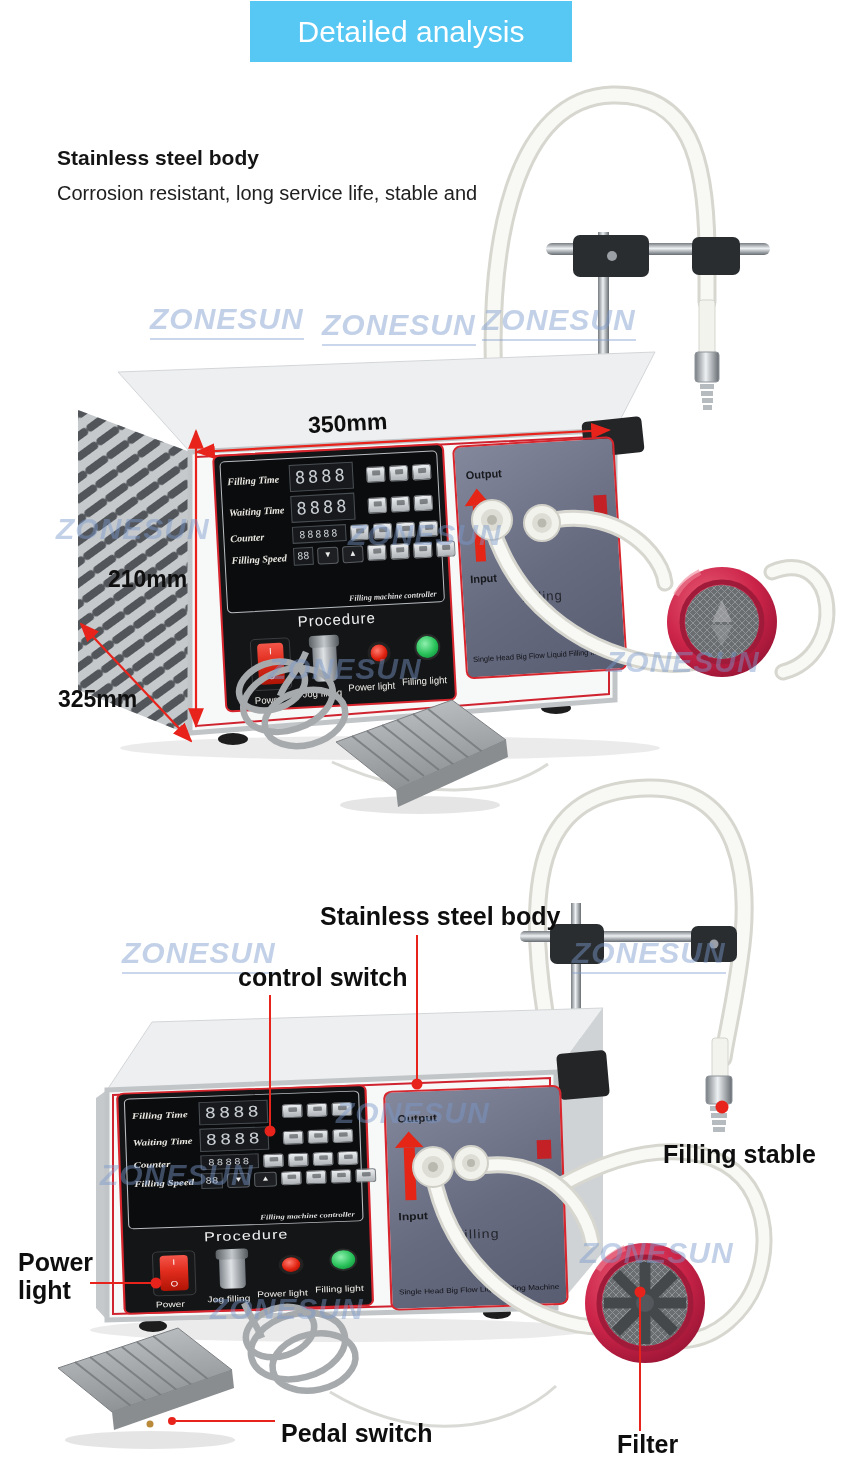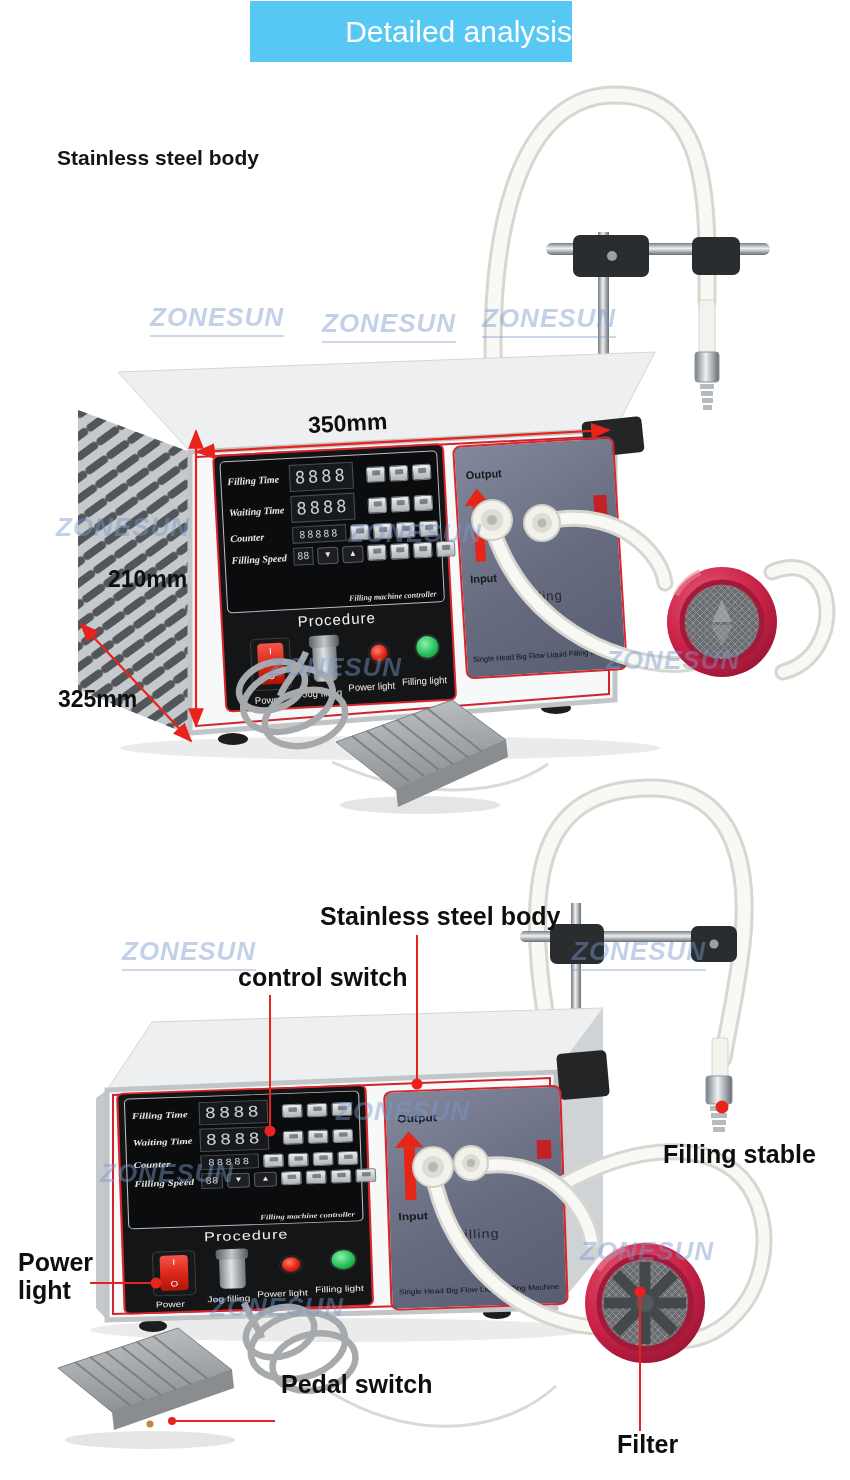--- a/index.html
+++ b/index.html
@@ -3,21 +3,21 @@
 <meta charset="utf-8">
 <style>
   html,body{margin:0;padding:0;background:#fff}
   .page{position:relative;width:850px;height:1480px;background:#ffffff;overflow:hidden;
         font-family:"Liberation Sans",sans-serif;color:#111}
   svg.layer{position:absolute;left:0;top:0}
   .z1{z-index:1}.z3{z-index:3;pointer-events:none}
 
   
   .banner{position:absolute;left:250px;top:1px;width:322px;height:61px;background:#57c7f4;
-          color:#fff;font-size:30px;display:flex;align-items:center;justify-content:flex-end;z-index:6}
+          color:#fff;font-size:30px;display:flex;align-items:center;justify-content:center;z-index:6}
 
   
   .feature{position:absolute;left:57px;top:146px;z-index:6}
   .feature .t{font-size:21px;font-weight:bold;color:#141414;margin:0 0 8px 0}
   .feature .l{font-size:20px;color:#202020;line-height:30px}
 
   
   .inset-left{position:absolute;width:232px;height:258px;background:#141517;border:2px solid #d8262e;
               border-radius:7px;transform-origin:0 0;z-index:2;box-sizing:border-box}
   #m1L{left:212px;top:455px;transform:rotate(-3deg)}
@@ -74,21 +74,21 @@
   .sp-in{position:absolute;left:8px;top:126px;font-size:11px;font-weight:bold;color:#17191d}
   .sp-fill{position:absolute;left:0;top:146px;width:100%;text-align:center;font-size:13px;color:#24262c;
            letter-spacing:1px}
   .sp-cap{position:absolute;left:0;bottom:13px;width:100%;text-align:center;font-size:7.5px;color:#101114;
           white-space:nowrap}
   .sp-stk{position:absolute;right:9px;top:56px;width:13px;height:20px;background:#c32126}
 
   
   .dim{position:absolute;z-index:6;font-size:23px;font-weight:bold;color:#0e0e0e;white-space:nowrap}
   .callout{position:absolute;z-index:6;font-size:25px;font-weight:600;color:#0e0e0e;white-space:nowrap;line-height:28px}
-  .wm{position:absolute;z-index:5;font-style:italic;font-weight:bold;font-size:26px;letter-spacing:1px;
+  .wm{position:absolute;z-index:5;font-style:italic;font-weight:bold;font-size:30px;letter-spacing:1px;
       color:rgba(122,152,204,.45);white-space:nowrap;pointer-events:none}
   .wm.u{border-bottom:2px solid rgba(122,152,204,.4);padding-bottom:2px}
 
   
   .to{stroke:#d7d7d0;stroke-width:17;fill:none;stroke-linecap:round}
   .ti{stroke:#f8f8f4;stroke-width:11;fill:none;stroke-linecap:round}
   .toW{stroke:#d7d7d0;stroke-width:19;fill:none;stroke-linecap:round}
   .tiW{stroke:#f8f8f4;stroke-width:13;fill:none;stroke-linecap:round}
   .red-ln{stroke:#e8231c;stroke-width:2;fill:none}
   .dim-ln{stroke:#e8231c;stroke-width:2.2;fill:none}
@@ -178,20 +178,21 @@
       <polygon points="113,1095 550,1078 550,1302 113,1314" fill="none" stroke="#cf2430" stroke-width="2"></polygon>
       <rect x="558" y="1052" width="50" height="46" rx="5" fill="#232527" transform="rotate(-5 583 1075)"></rect>
     </g>
   </svg>
 
   <div class="banner">
     <span>Detailed analysis</span>
   </div>
   <div class="feature">
     <div class="t">Stainless steel body</div>
+    <div class="l">Corrosion resistant, long service life, stable and</div>
   </div>
 
   <div class="inset-left" id="m1L">
     <div class="cp">
       <div class="cp-row">
         <span class="cp-label">Filling Time</span>
         <span class="disp d4">8888</span>
         <span class="btn sp"></span>
         <span class="btn"></span>
         <span class="btn"></span>
@@ -469,16 +470,16 @@
   <span class="dim" style="left:108px;top:566px">210mm</span>
   <span class="dim" style="left:58px;top:686px">325mm</span>
 
   <span class="callout" style="left:320px;top:902px">Stainless steel body</span>
   <span class="callout" style="left:238px;top:963px">control switch</span>
   <div class="callout" style="left:18px;top:1248px">
     <div>Power</div>
     <div>light</div>
   </div>
   <span class="callout" style="left:663px;top:1140px">Filling stable</span>
-  <span class="callout" style="left:281px;top:1370px">Pedal switch</span>
+  <span class="callout" style="left:281px;top:1419px">Pedal switch</span>
   <span class="callout" style="left:617px;top:1430px">Filter</span>
 
 </div>
 
 </body></html>

